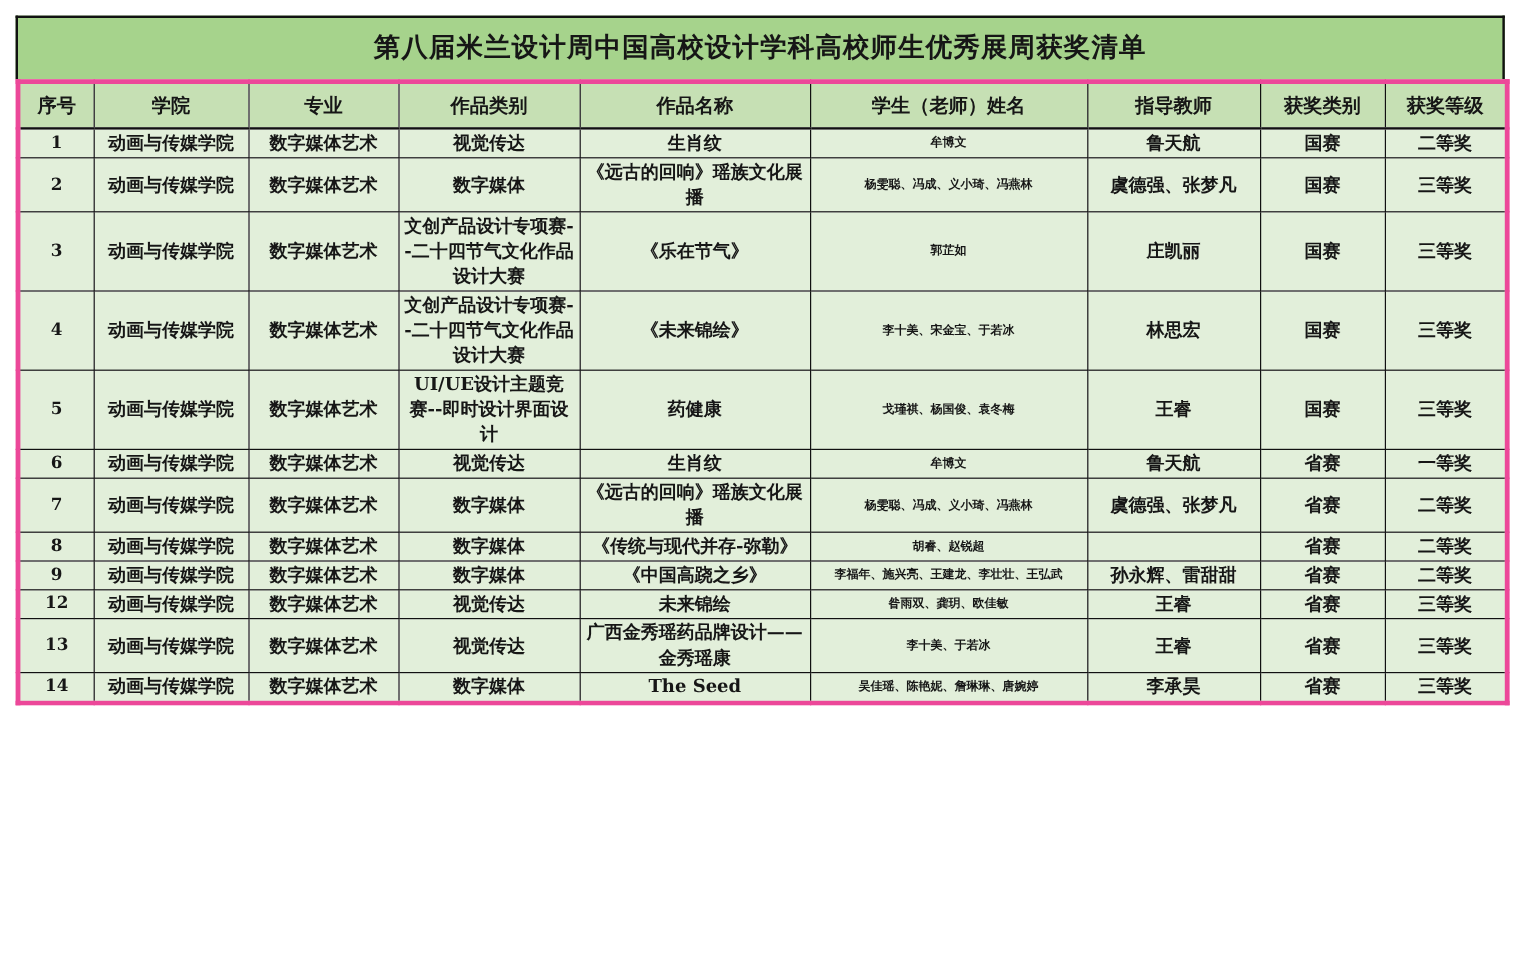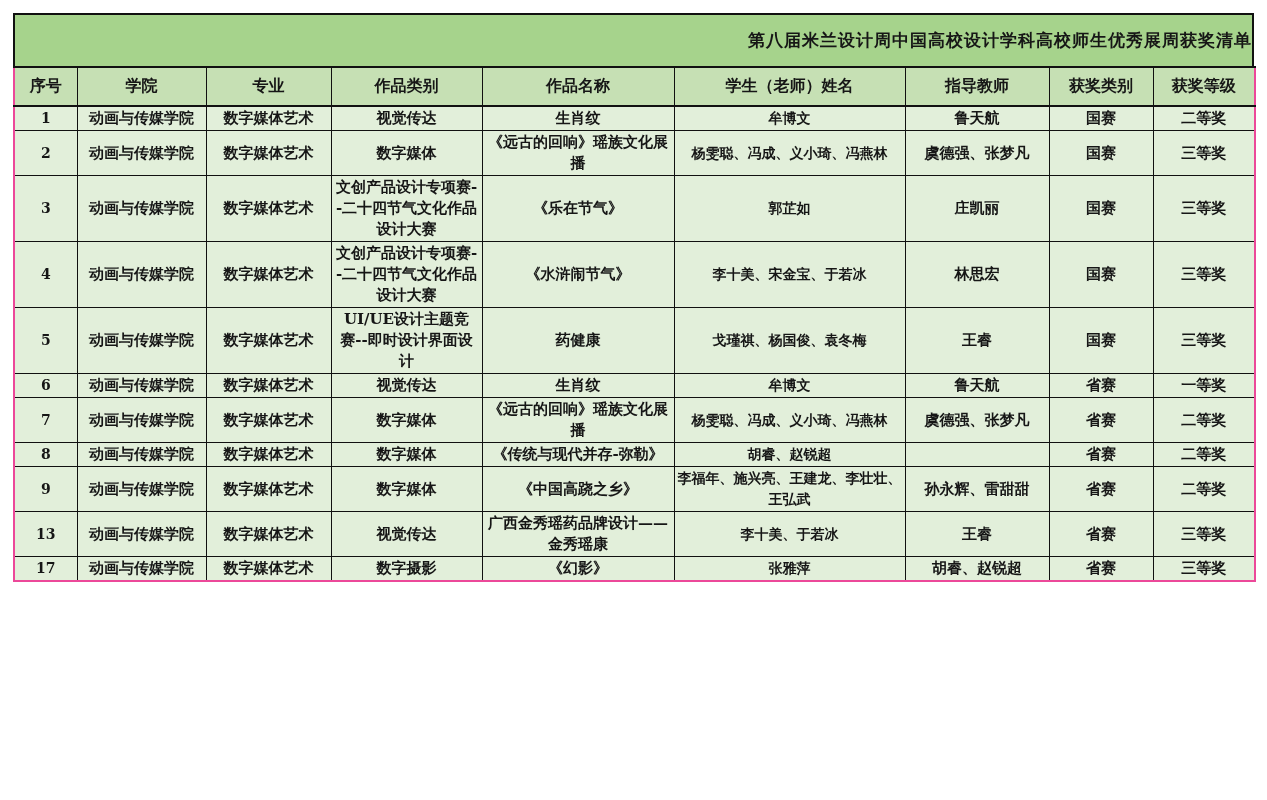--- a/index.html
+++ b/index.html
@@ -13,63 +13,63 @@
     margin: 13px 0 0 13px;
   }
   .title-bar {
     box-sizing: border-box;
     width: 100%;
     height: 53px;
     line-height: 51px;
     background: #a6d38c;
     border: 2px solid #111;
     border-bottom: none;
-    text-align: right;
-    font-size: 17px;
+    text-align: center;
+    font-size: 22px;
     font-weight: bold;
     color: #161616;
     letter-spacing: 1px;
   }
   table.award-table {
     width: 1241px;
     border-collapse: collapse;
     table-layout: fixed;
   }
   table.award-table th,
   table.award-table td {
     box-sizing: border-box;
     border: 1px solid #111;
     text-align: center;
     vertical-align: middle;
     color: #161616;
     word-break: break-all;
     overflow: hidden;
   }
   table.award-table {
-    border: 2px solid #ec4899;
+    border: 4px solid #ec4899;
     padding-left: 28px;
   }
   table.award-table thead th {
     background: #c6e0b4;
     height: 39px;
     font-size: 16px;
     font-weight: bold;
     border-top: 2px solid #111;
     border-bottom: 2px solid #111;
   }
   table.award-table tbody td {
     background: #e2efda;
     height: 24px;
     font-size: 15px;
     font-weight: bold;
     line-height: 21px;
     padding: 1px 3px;
   }
   table.award-table tbody td.col-students {
-    font-size: 14px;
+    font-size: 10px;
   }
   table.award-table tbody td.col-index {
     font-size: 14px;
     font-weight: bold;
   }
 </style>
 </head>
 <body>
 
 <div class="sheet">
@@ -132,21 +132,21 @@
           <td class="col-students">郭芷如</td>
           <td>庄凯丽</td>
           <td>国赛</td>
           <td>三等奖</td>
         </tr>
         <tr>
           <td class="col-index">4</td>
           <td>动画与传媒学院</td>
           <td>数字媒体艺术</td>
           <td>文创产品设计专项赛--二十四节气文化作品设计大赛</td>
-          <td>《水浒闹节气》</td>
+          <td>《未来锦绘》</td>
           <td class="col-students">李十美、宋金宝、于若冰</td>
           <td>林思宏</td>
           <td>国赛</td>
           <td>三等奖</td>
         </tr>
         <tr>
           <td class="col-index">5</td>
           <td>动画与传媒学院</td>
           <td>数字媒体艺术</td>
           <td>UI/UE设计主题竞赛--即时设计界面设计</td>
@@ -194,36 +194,47 @@
           <td>动画与传媒学院</td>
           <td>数字媒体艺术</td>
           <td>数字媒体</td>
           <td>《中国高跷之乡》</td>
           <td class="col-students">李福年、施兴亮、王建龙、李壮壮、王弘武</td>
           <td>孙永辉、雷甜甜</td>
           <td>省赛</td>
           <td>二等奖</td>
         </tr>
         <tr>
+          <td class="col-index">12</td>
+          <td>动画与传媒学院</td>
+          <td>数字媒体艺术</td>
+          <td>视觉传达</td>
+          <td>未来锦绘</td>
+          <td class="col-students">昝雨双、龚玥、欧佳敏</td>
+          <td>王睿</td>
+          <td>省赛</td>
+          <td>三等奖</td>
+        </tr>
+        <tr>
           <td class="col-index">13</td>
           <td>动画与传媒学院</td>
           <td>数字媒体艺术</td>
           <td>视觉传达</td>
           <td>广西金秀瑶药品牌设计——金秀瑶康</td>
           <td class="col-students">李十美、于若冰</td>
           <td>王睿</td>
           <td>省赛</td>
           <td>三等奖</td>
         </tr>
         <tr>
-          <td class="col-index">17</td>
-          <td>动画与传媒学院</td>
-          <td>数字媒体艺术</td>
-          <td>数字摄影</td>
-          <td>《幻影》</td>
-          <td class="col-students">张雅萍</td>
-          <td>胡睿、赵锐超</td>
+          <td class="col-index">14</td>
+          <td>动画与传媒学院</td>
+          <td>数字媒体艺术</td>
+          <td>数字媒体</td>
+          <td>The Seed</td>
+          <td class="col-students">吴佳瑶、陈艳妮、詹琳琳、唐婉婷</td>
+          <td>李承昊</td>
           <td>省赛</td>
           <td>三等奖</td>
         </tr>
       </tbody>
   </table>
 </div>
 
 </body></html>

